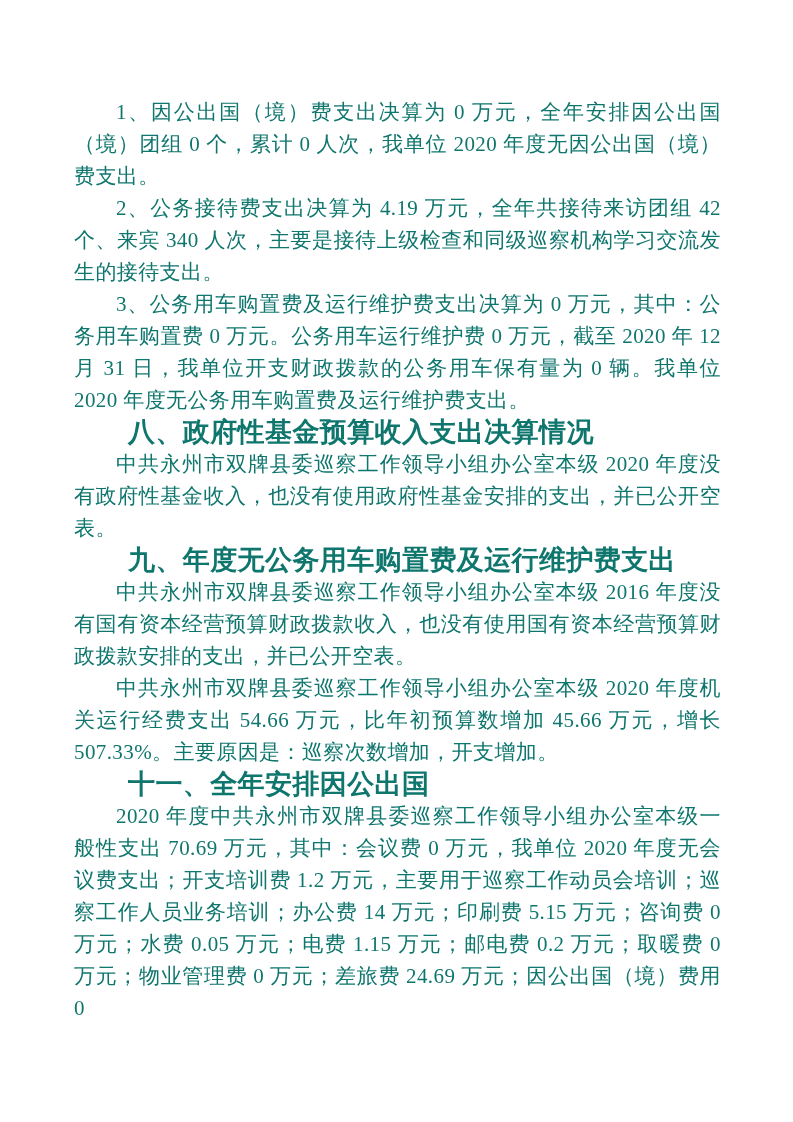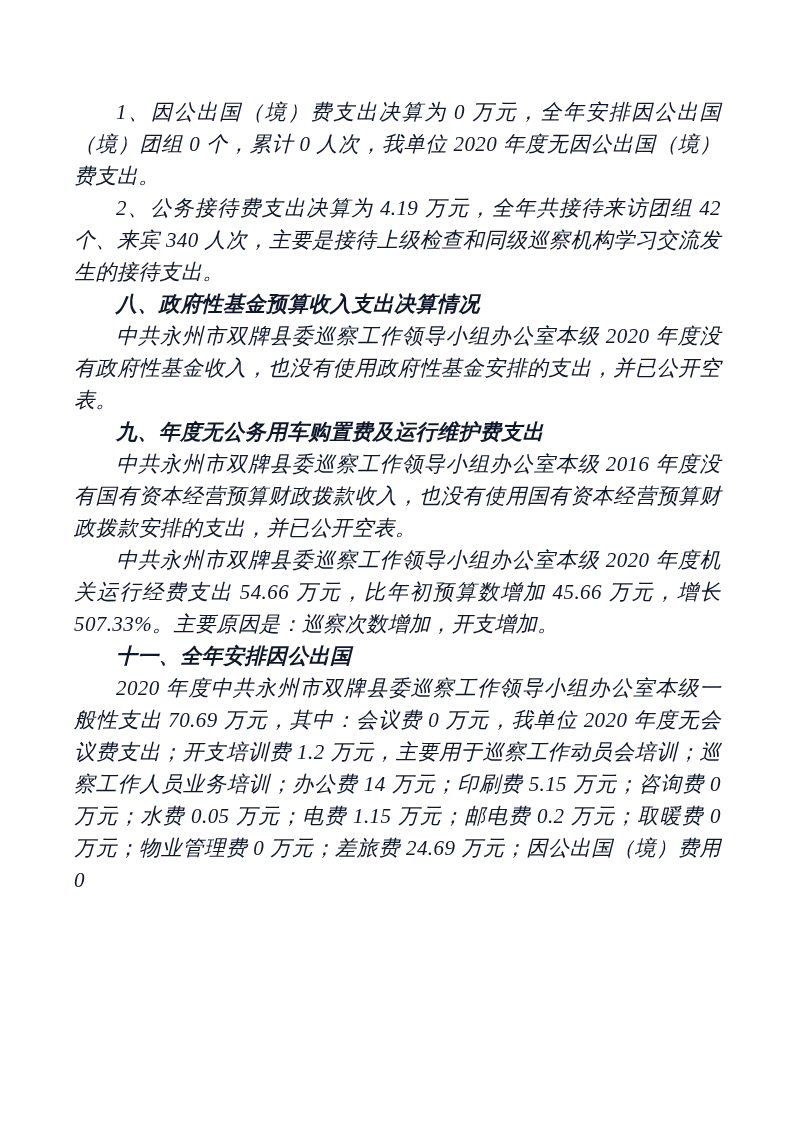--- a/index.html
+++ b/index.html
@@ -13,51 +13,51 @@
     height: 1122px;
     box-sizing: border-box;
     background: #ffffff;
     padding: 96px 72px 40px 74px;
     overflow: hidden;
   }
   .doc-body {
     font-family: "Liberation Serif", "DejaVu Serif", serif;
     font-size: 21px;
     line-height: 32px;
-    color: #0f172a;
-    font-style: italic;
+    color: #0f766e;
   }
   .para {
     margin: 0;
     text-indent: 2em;
     text-align: justify;
     text-justify: inter-ideograph;
     letter-spacing: 0.4px;
   }
   .heading {
     margin: 0;
     text-indent: 2em;
     text-align: justify;
-    font-size: 21px;
+    font-size: 27px;
     line-height: 32px;
     font-weight: bold;
     font-family: "Liberation Sans", "DejaVu Sans", sans-serif;
     letter-spacing: 0.4px;
   }
 </style>
 </head>
 <body>
 
 <div class="page">
   <div class="doc-body">
 
     <p class="para">1、因公出国（境）费支出决算为 0 万元，全年安排因公出国（境）团组 0 个，累计 0 人次，我单位 2020 年度无因公出国（境）费支出。</p>
 
     <p class="para">2、公务接待费支出决算为 4.19 万元，全年共接待来访团组 42 个、来宾 340 人次，主要是接待上级检查和同级巡察机构学习交流发生的接待支出。</p>
 
+    <p class="para">3、公务用车购置费及运行维护费支出决算为 0 万元，其中：公务用车购置费 0 万元。公务用车运行维护费 0 万元，截至 2020 年 12 月 31 日，我单位开支财政拨款的公务用车保有量为 0 辆。我单位 2020 年度无公务用车购置费及运行维护费支出。</p>
 
     <h2 class="heading">八、政府性基金预算收入支出决算情况</h2>
 
     <p class="para">中共永州市双牌县委巡察工作领导小组办公室本级 2020 年度没有政府性基金收入，也没有使用政府性基金安排的支出，并已公开空表。</p>
 
     <h2 class="heading">九、年度无公务用车购置费及运行维护费支出</h2>
 
     <p class="para">中共永州市双牌县委巡察工作领导小组办公室本级 2016 年度没有国有资本经营预算财政拨款收入，也没有使用国有资本经营预算财政拨款安排的支出，并已公开空表。</p>
 
 

